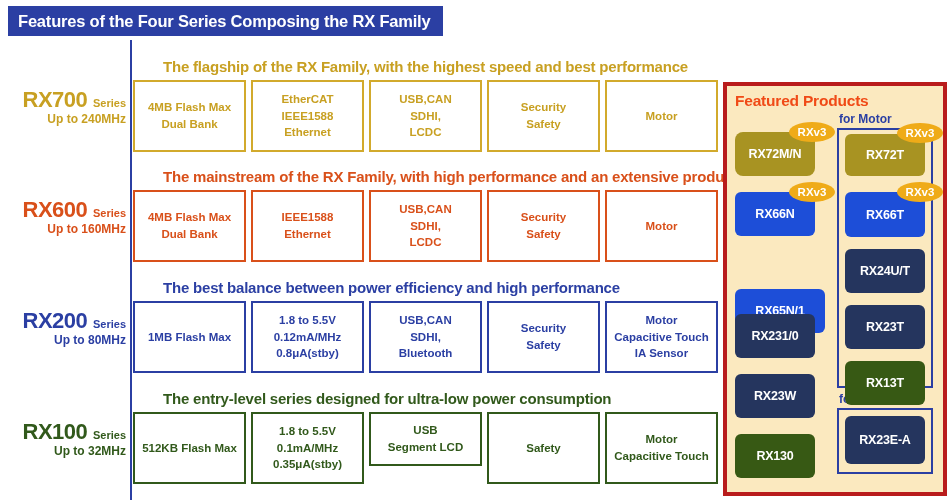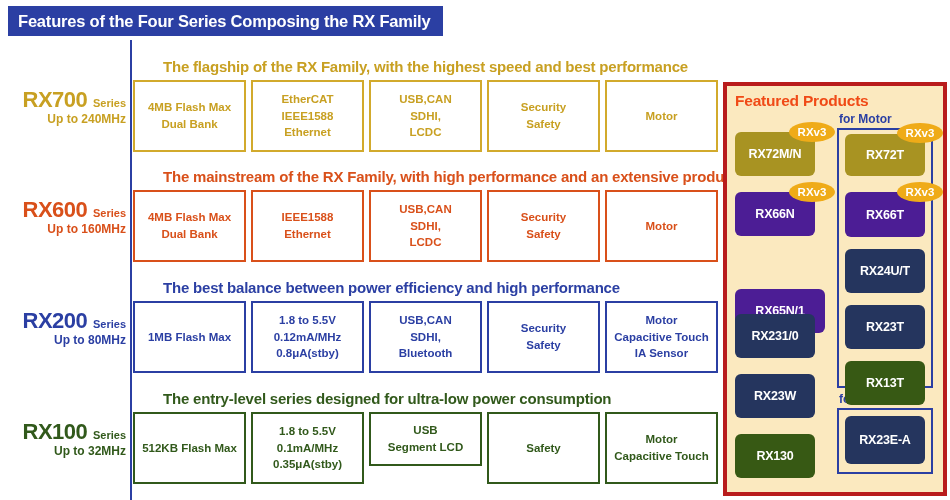--- a/index.html
+++ b/index.html
@@ -82,21 +82,21 @@
     background:transparent;
   }
   .chip{
     position:absolute;box-sizing:border-box;
     border-radius:6px;
     color:#ffffff;font-size:12.5px;font-weight:bold;
     display:flex;align-items:center;justify-content:center;
     text-align:center;letter-spacing:-0.2px;
   }
   .chip.olive{background:#a89322;}
-  .chip.rust{background:#4c1d95;}
+  .chip.rust{background:#1d4ed8;}
   .chip.green{background:#375914;}
   .chip.navy-out{background:#25355e;}
   .badge{
     position:absolute;
     width:46px;height:20px;border-radius:50%;
     background:#efab18;
     color:#ffffff;font-size:11.5px;font-weight:bold;
     display:flex;align-items:center;justify-content:center;
     z-index:5;
   }
@@ -240,21 +240,21 @@
 
   <div class="featured">
     <div class="fp-title">Featured Products</div>
 
     <div class="grouplabel" style="left:112px;top:26px;">for Motor</div>
     <div class="groupbox" style="left:110px;top:42px;width:96px;height:260px;"></div>
 
     <div class="grouplabel" style="left:112px;top:306px;">for Sensor</div>
     <div class="groupbox" style="left:110px;top:322px;width:96px;height:66px;"></div>
 
-    <div class="chip olive" style="left:8px;top:46px;width:80px;height:44px;">
+    <div class="chip olive" style="left:8px;top:46px;width:80px;height:44px;border-radius:8px;">
       <span>RX72M/N</span>
     </div>
     <div class="badge" style="left:62px;top:36px;">
       <span>RXv3</span>
     </div>
 
     <div class="chip rust" style="left:8px;top:106px;width:80px;height:44px;">
       <span>RX66N</span>
     </div>
     <div class="badge" style="left:62px;top:96px;">

